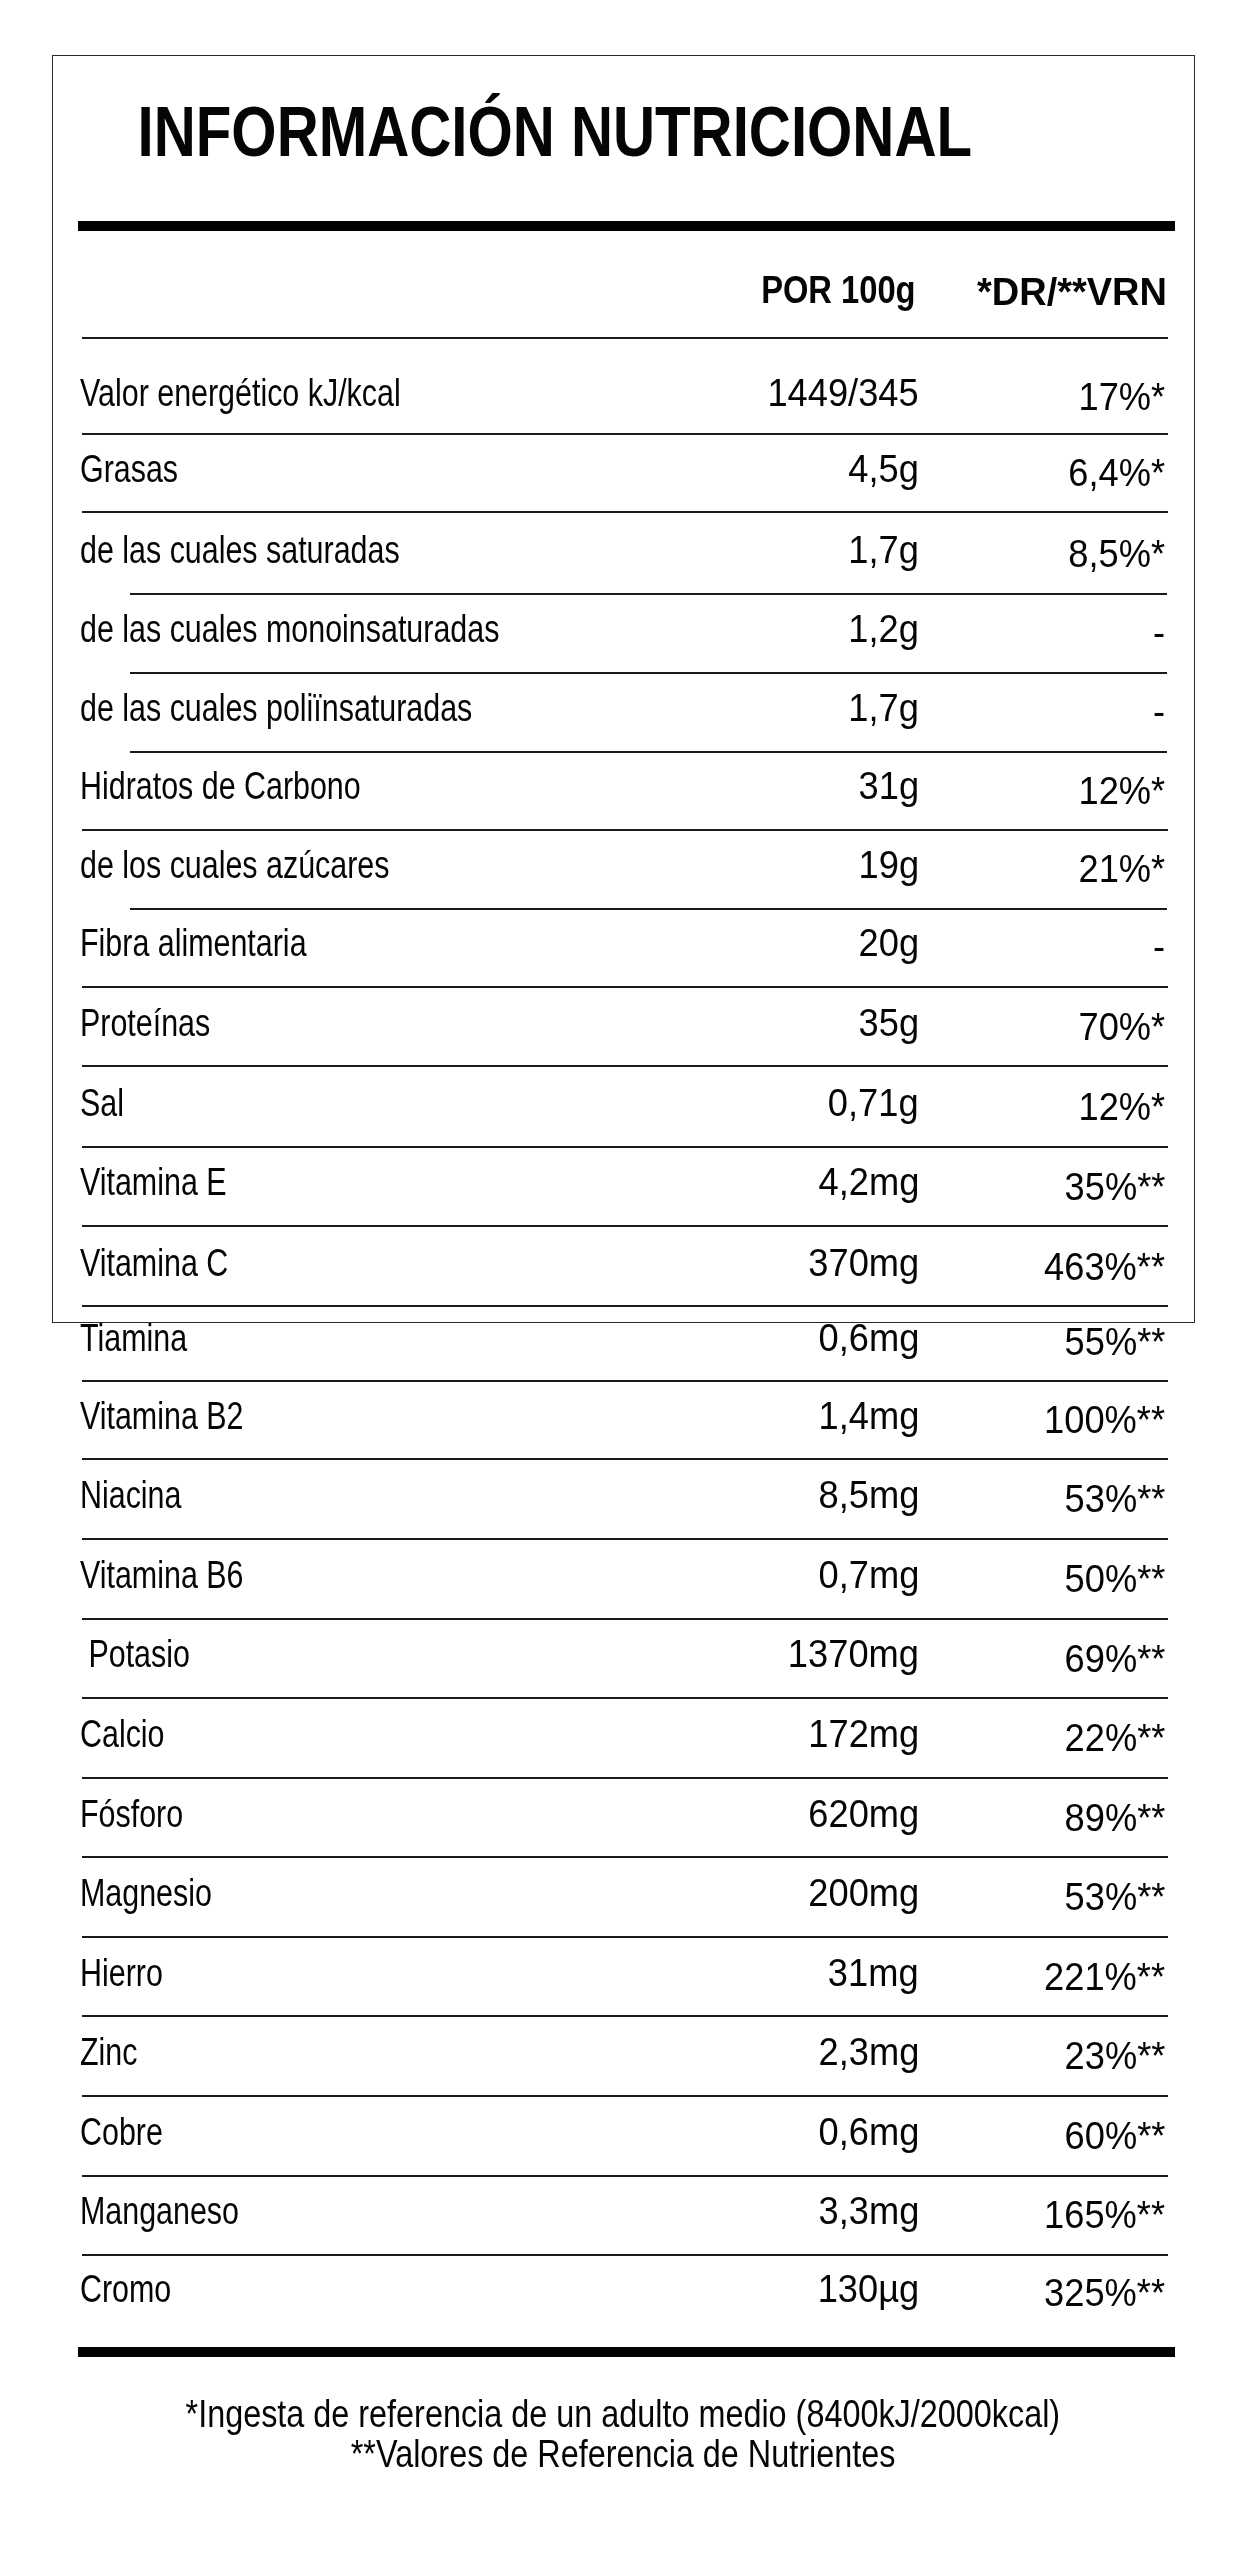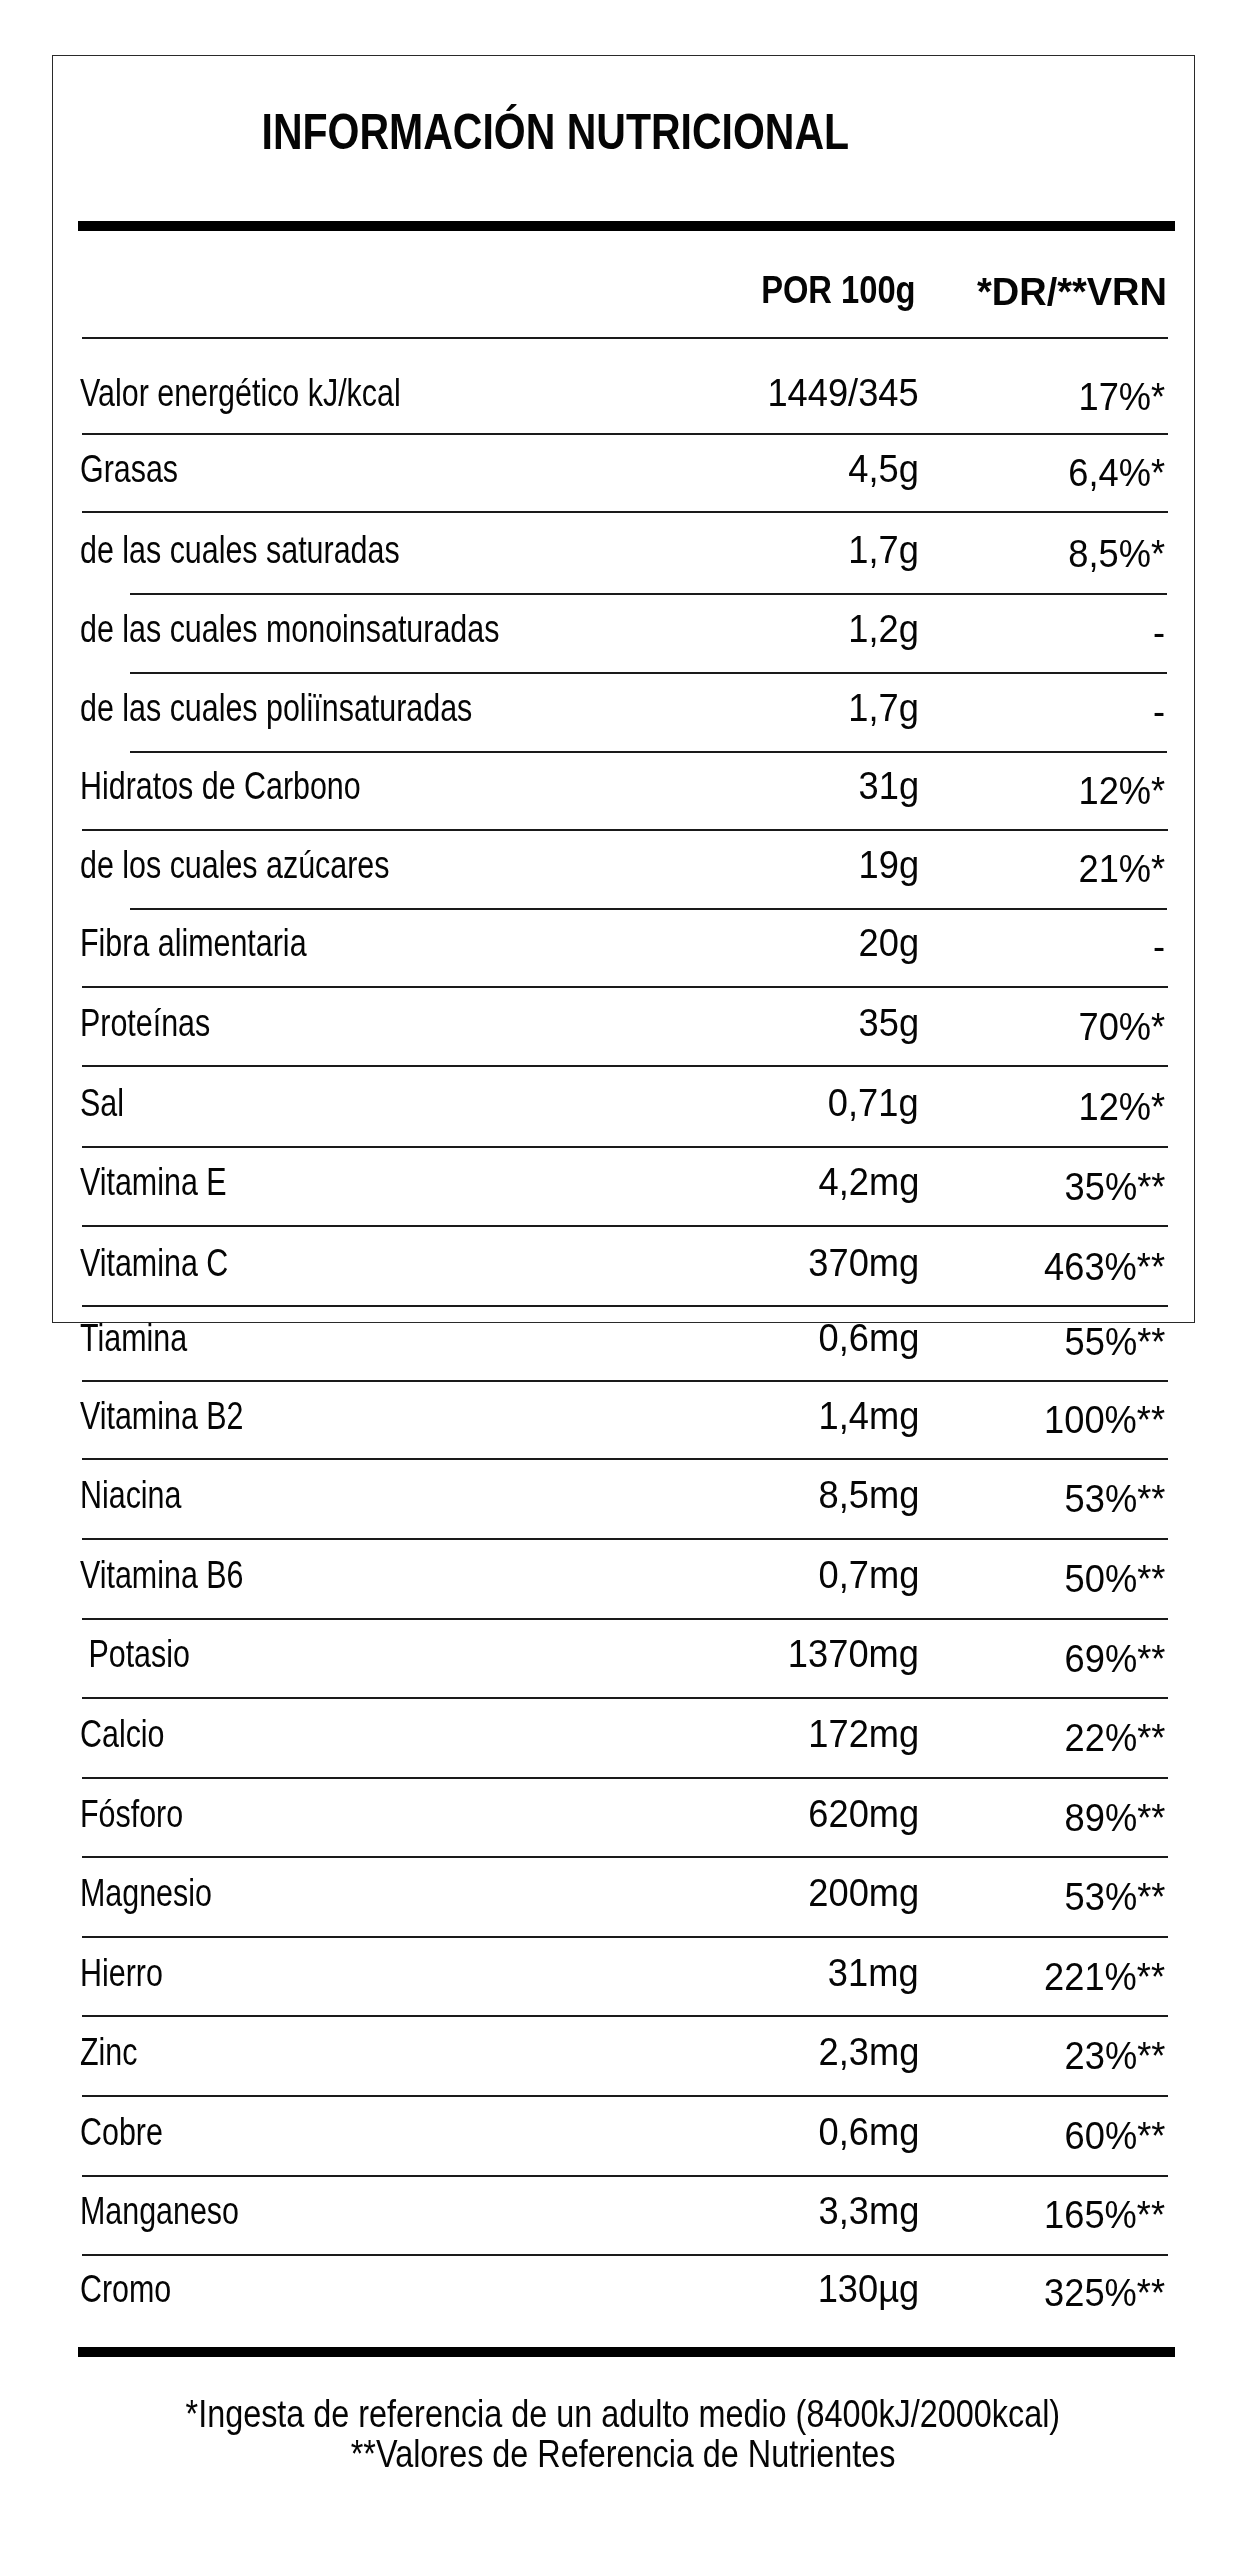--- a/index.html
+++ b/index.html
@@ -2,21 +2,21 @@
 <html style="font-size:9.6px"><head>
 <meta charset="utf-8">
 <style>
   html, body { margin: 0; padding: 0; background: #ffffff; }
   body { width: 1246px; height: 2576px; position: relative; overflow: hidden;
          font-family: "Liberation Sans", "DejaVu Sans", sans-serif; color: #050505; }
   .frame { position: absolute; left: 52px; top: 55px; width: 1141px; height: 1266px;
            border: 1.2px solid #2a2a2a; }
   .abs { position: absolute; white-space: nowrap; }
   .title { left: 0; width: 1110px; top: 90px; text-align: center; font-weight: bold;
-           font-size: 50px; line-height: 84px; letter-spacing: 0; }
+           font-size: 71px; line-height: 84px; letter-spacing: 0; }
   .title span { display: inline-block; transform: scaleX(0.82); transform-origin: center; }
   .rule-thick { position: absolute; left: 78px; width: 1097px; height: 10.2px; background: #000; }
   .rule-thin  { position: absolute; height: 1.8px; background: #1a1a1a; }
   .rule-full  { left: 82px; width: 1086px; }
   .rule-ind   { left: 130px; width: 1037px; }
   .hdr { font-weight: bold; font-size: 38px; line-height: 38px; }
   .hdr-100 { right: calc(1246px - 916px); top: 271px; transform: scaleX(0.86); transform-origin: right center; }
   .hdr-dr  { right: calc(1246px - 1167px); top: 273px; transform: scaleX(1.0); transform-origin: right center; }
   .row-label { left: 80px; font-size: 39px; line-height: 39px; transform: scaleX(0.78); transform-origin: left center; }
   .row-val   { right: calc(1246px - 919px); font-size: 39px; line-height: 39px; transform: scaleX(0.93); transform-origin: right center; }

